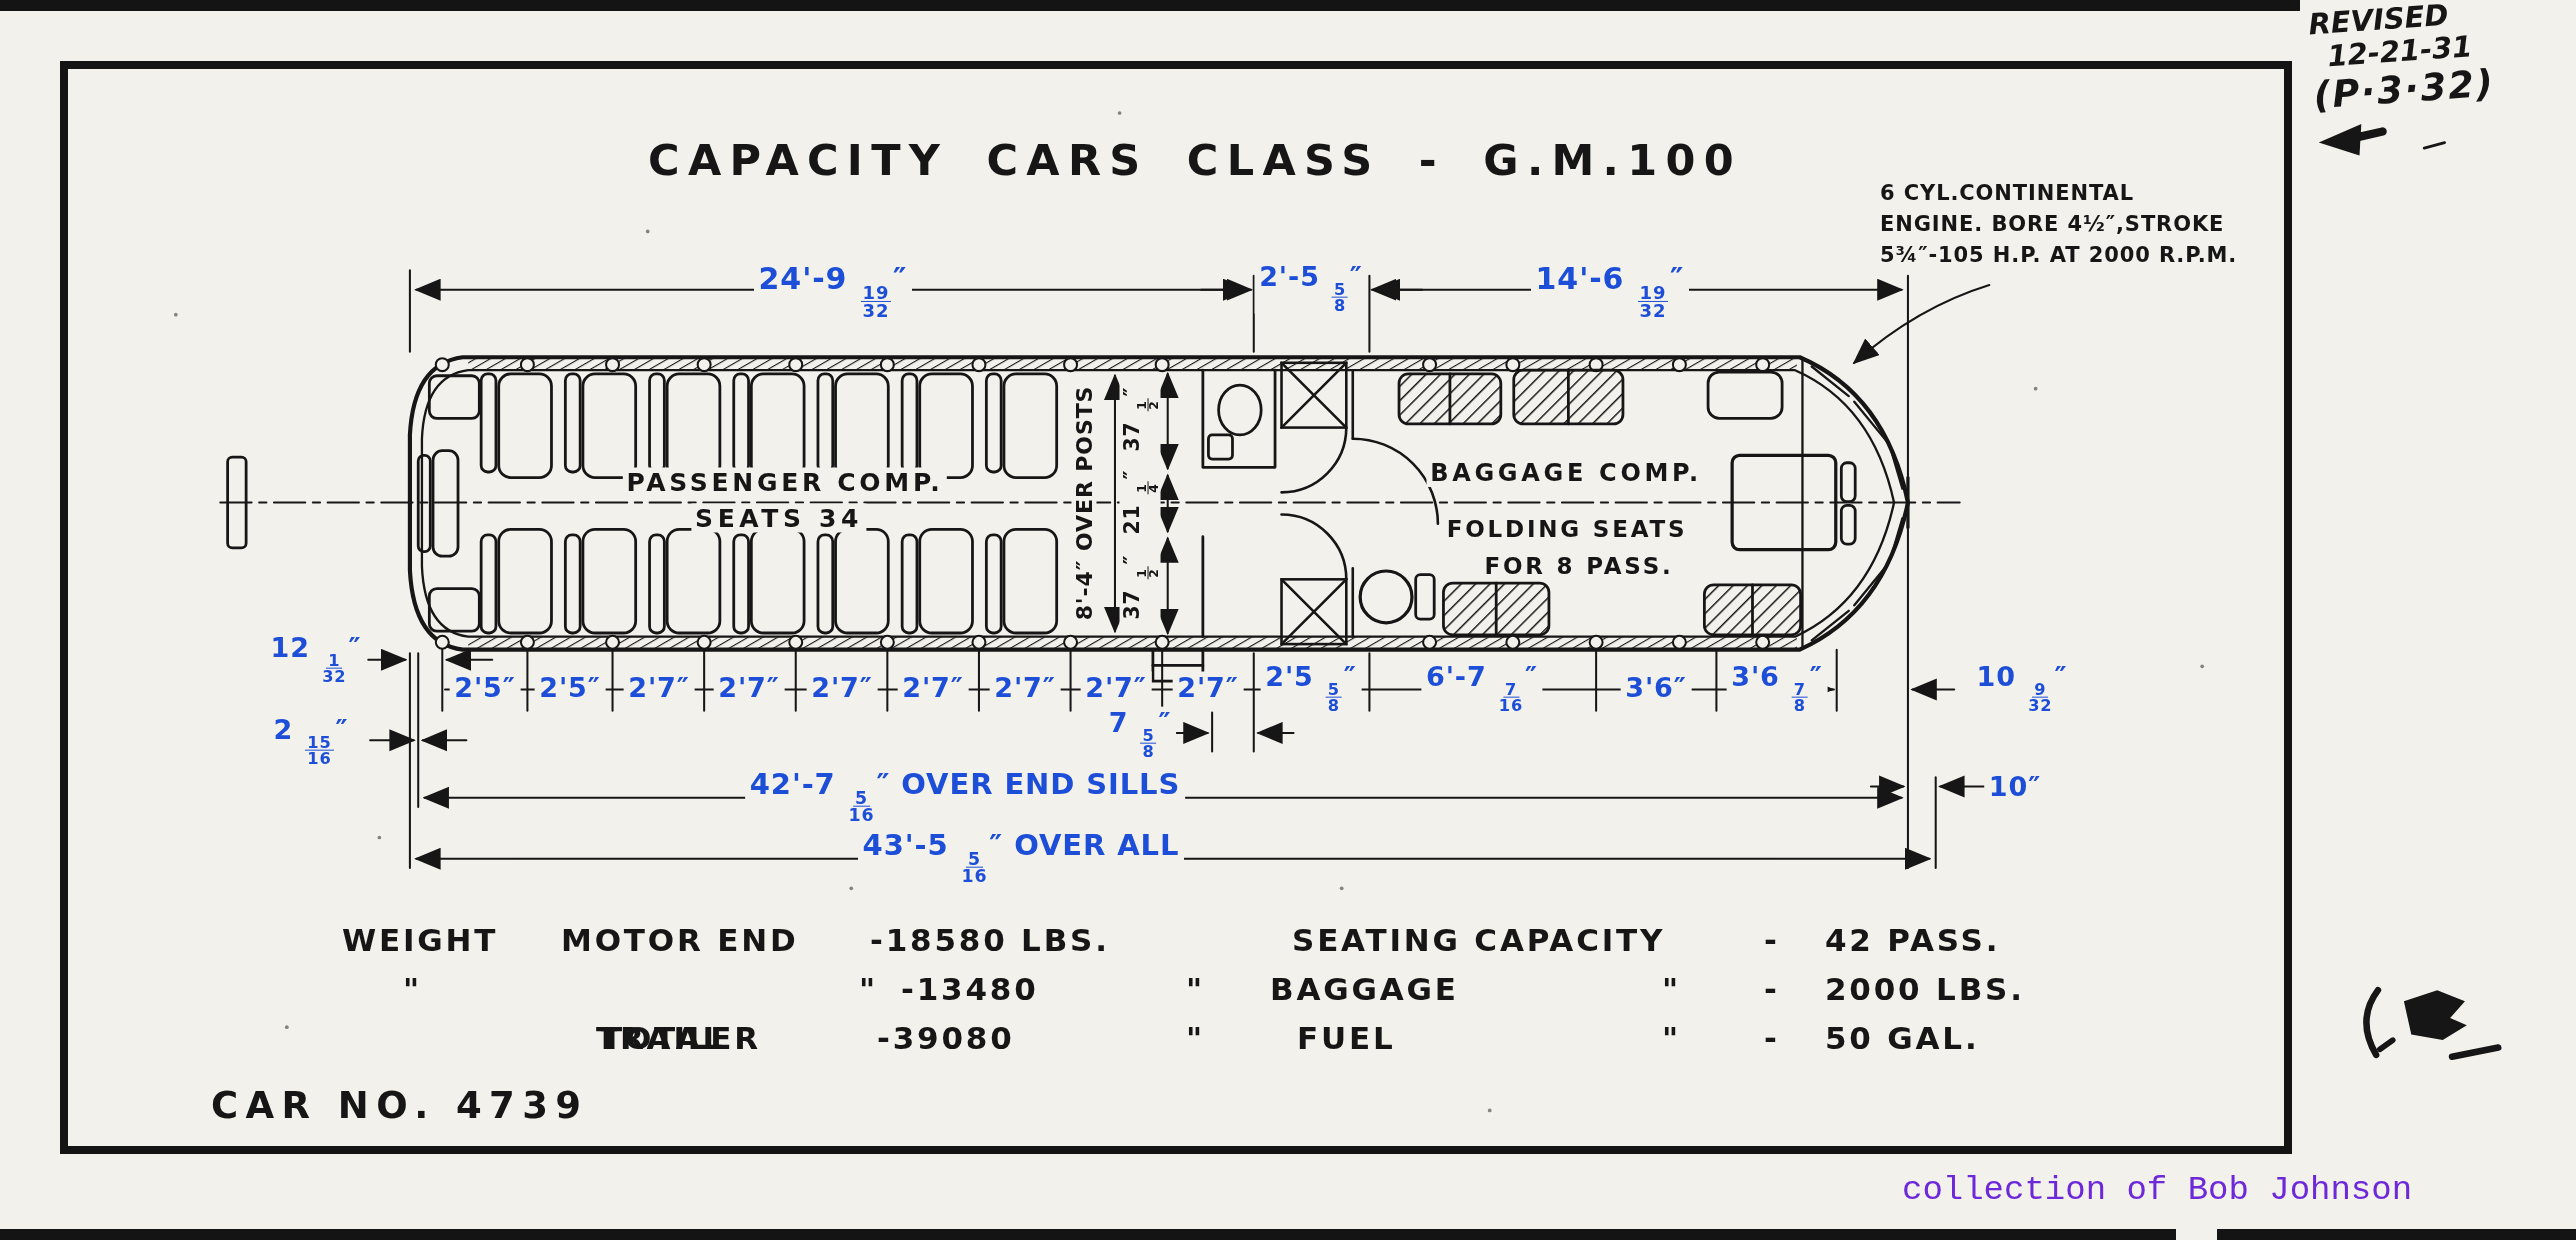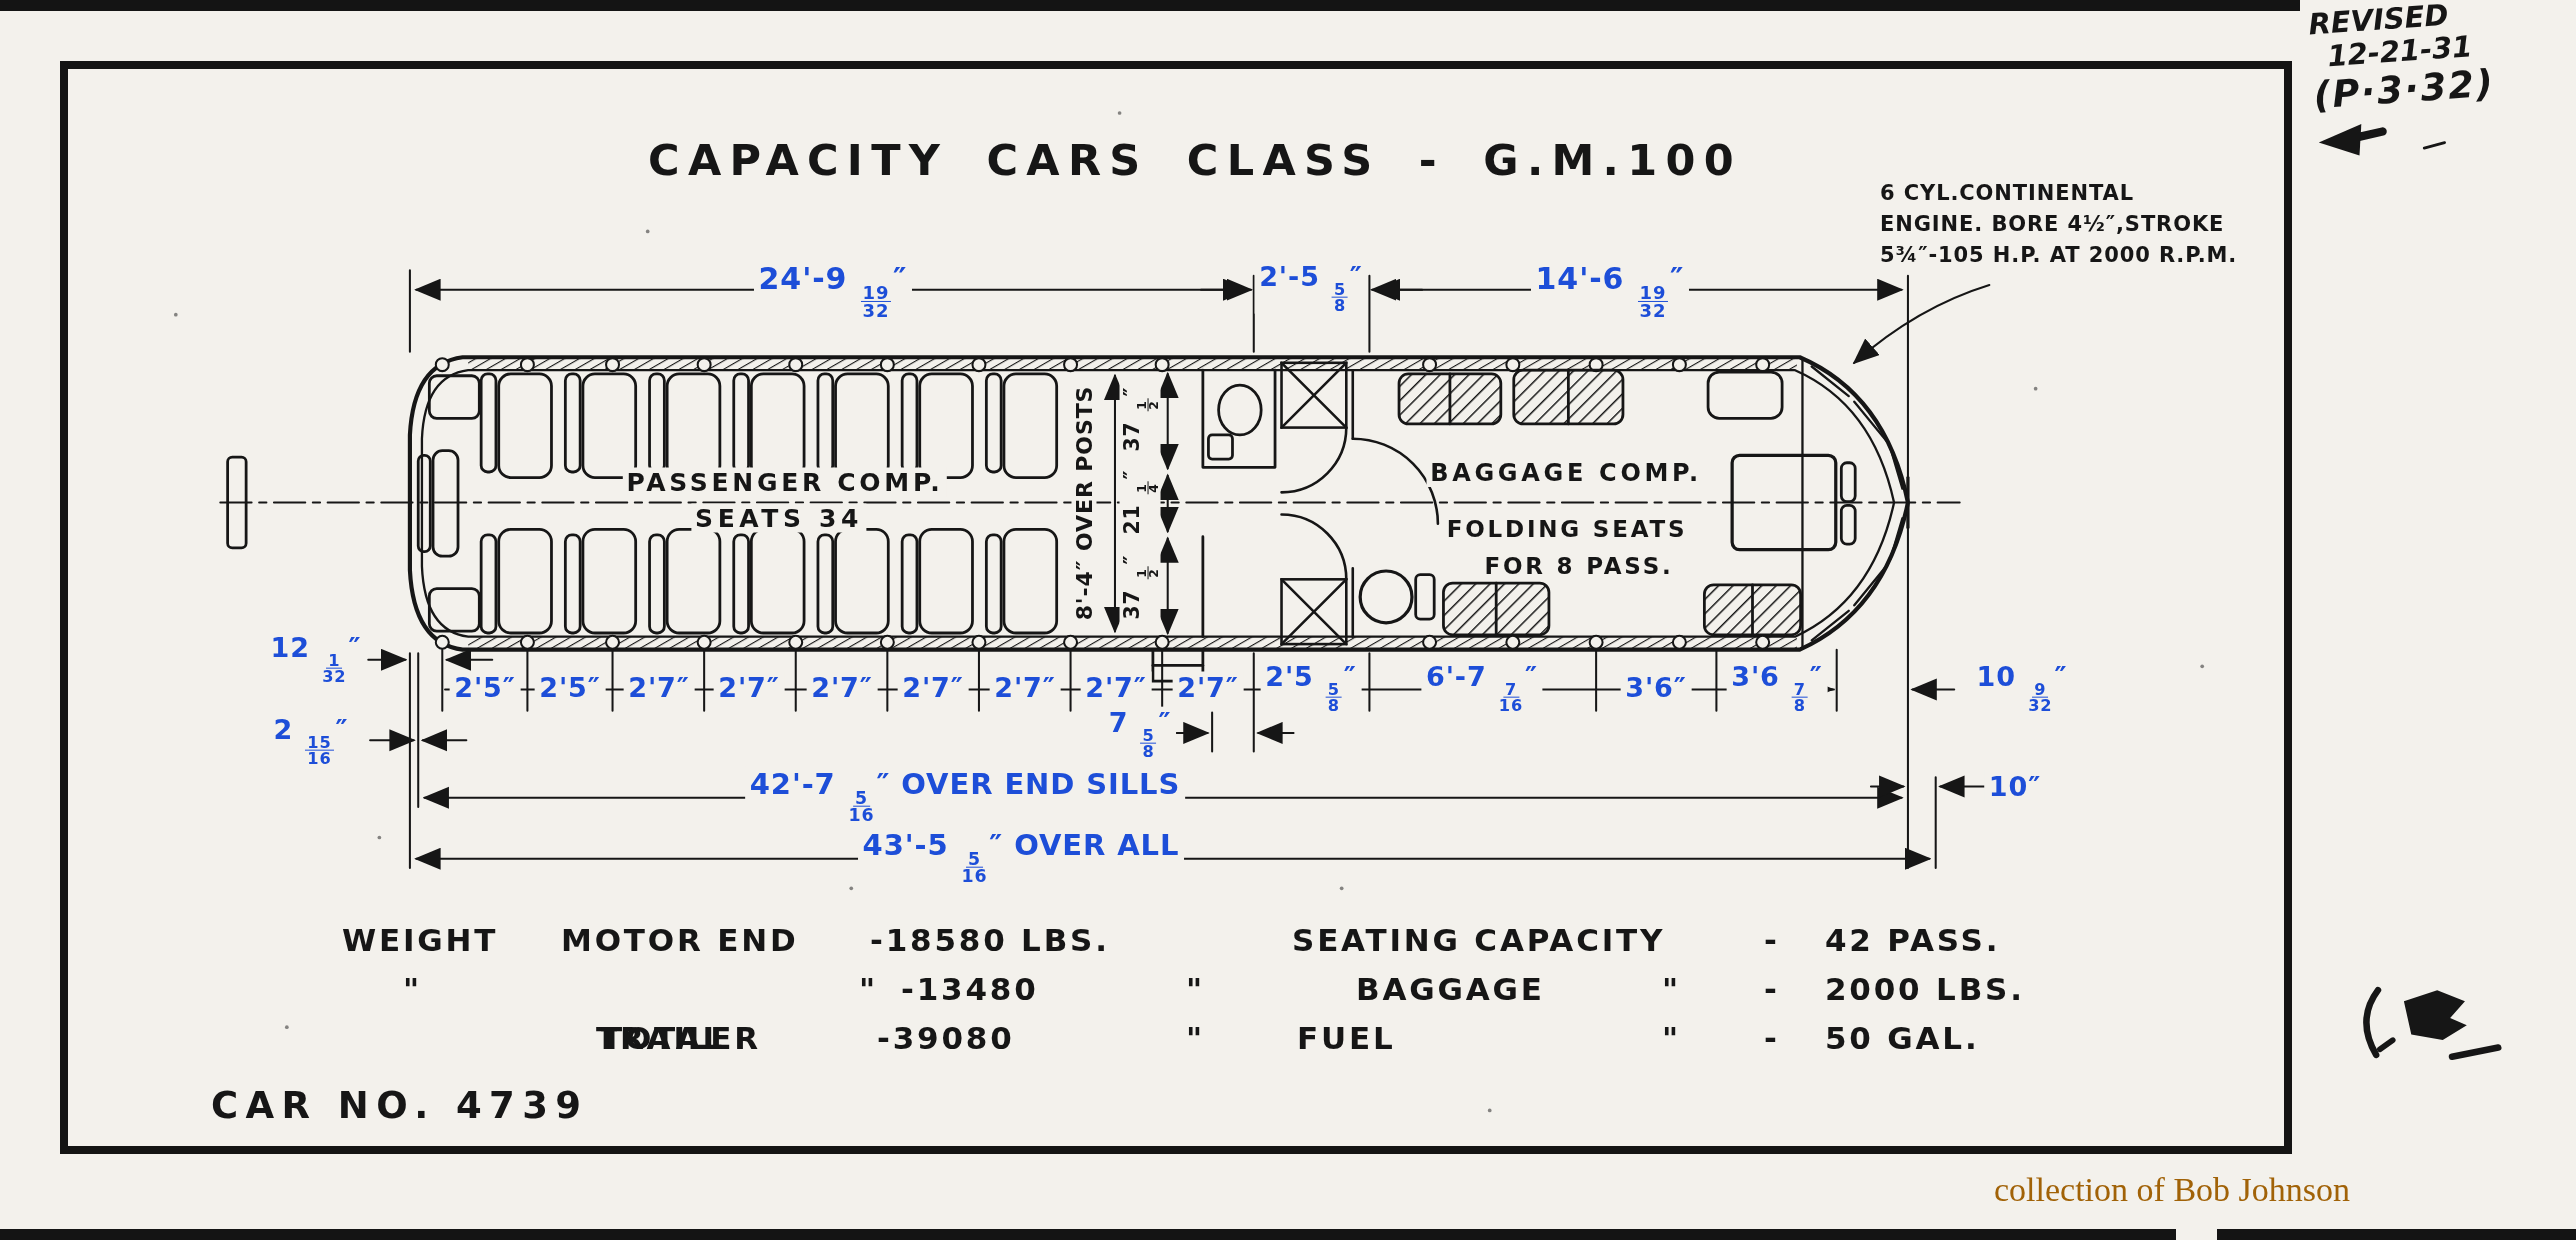--- a/index.html
+++ b/index.html
@@ -313,27 +313,27 @@
     <span class="specspan" style="left:859px;top:971px">"</span>
     <span class="specspan" style="left:901px;top:971px">-13480</span>
     <span class="specspan" style="left:1186px;top:971px">"</span>
     <span class="specspan" style="left:601px;top:1020px">TOTAL</span>
     <span class="specspan" style="left:877px;top:1020px">-39080</span>
     <span class="specspan" style="left:1186px;top:1020px">"</span>
 
     <span class="specspan" style="left:1292px;top:922px">SEATING CAPACITY</span>
     <span class="specspan" style="left:1764px;top:922px">-</span>
     <span class="specspan" style="left:1825px;top:922px">42 PASS.</span>
-    <span class="specspan" style="left:1356px;top:971px">BAGGAGE</span>
+    <span class="specspan" style="left:1270px;top:971px">BAGGAGE</span>
     <span class="specspan" style="left:1662px;top:971px">"</span>
     <span class="specspan" style="left:1764px;top:971px">-</span>
     <span class="specspan" style="left:1825px;top:971px">2000 LBS.</span>
     <span class="specspan" style="left:1297px;top:1020px">FUEL</span>
     <span class="specspan" style="left:1662px;top:1020px">"</span>
     <span class="specspan" style="left:1764px;top:1020px">-</span>
     <span class="specspan" style="left:1825px;top:1020px">50 GAL.</span>
   </div>
 
   <div class="abs hand" style="left:211px;top:1084px;font-size:37px;letter-spacing:7.4px">CAR NO. 4739</div>
-  <div class="abs" style="left:1994px;top:1171px;font-size:34px;font-family:Liberation Serif, serif;color:#a16207;white-space:nowrap">collection of Bob Johnson</div>
+  <div class="abs" style="left:1902px;top:1171px;font-size:34px;font-family:Liberation Mono, monospace;color:#6d28d9;white-space:nowrap">collection of Bob Johnson</div>
 
 </div>
 
 
 </body></html>

